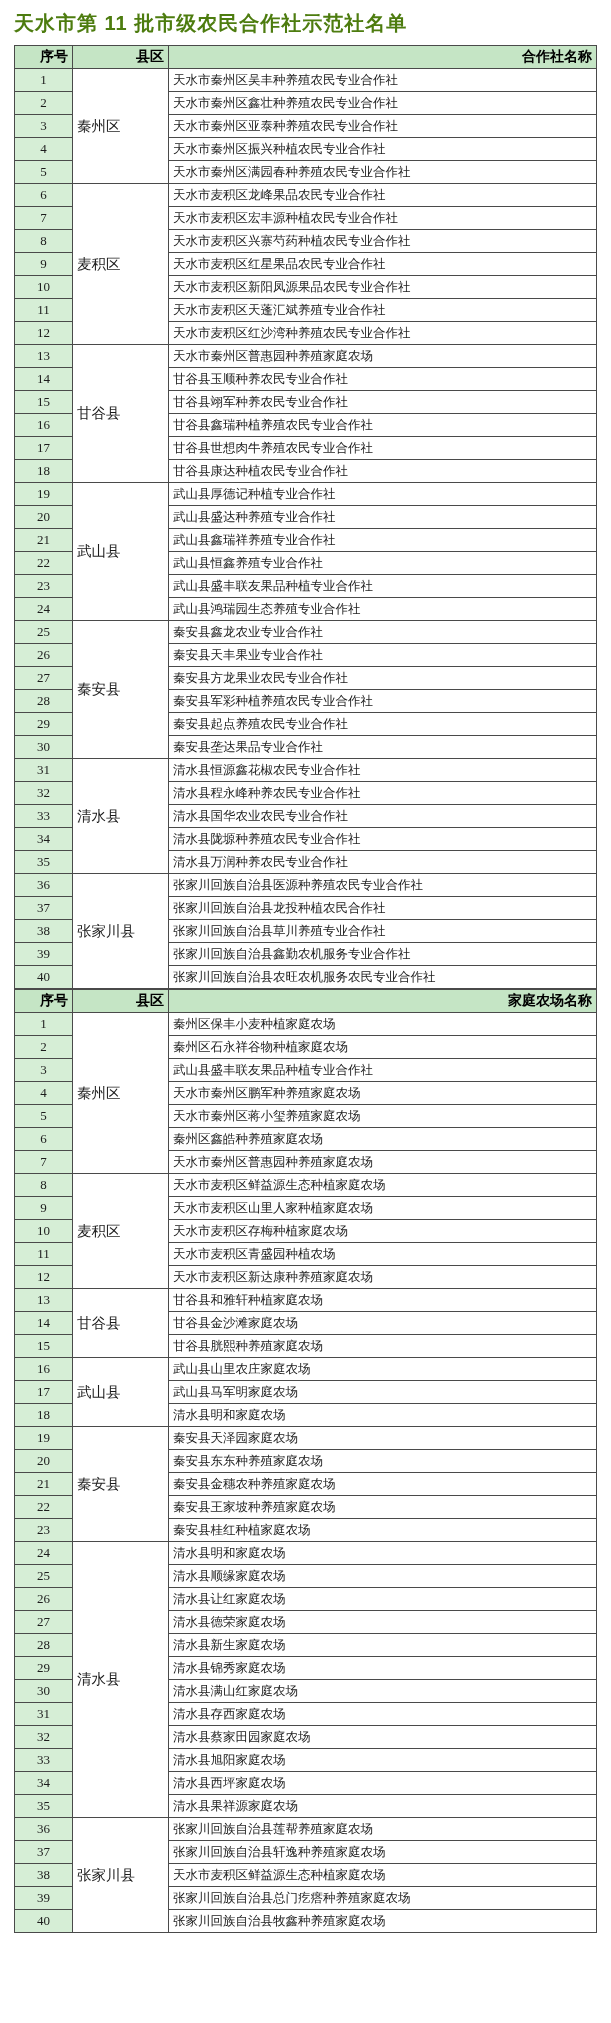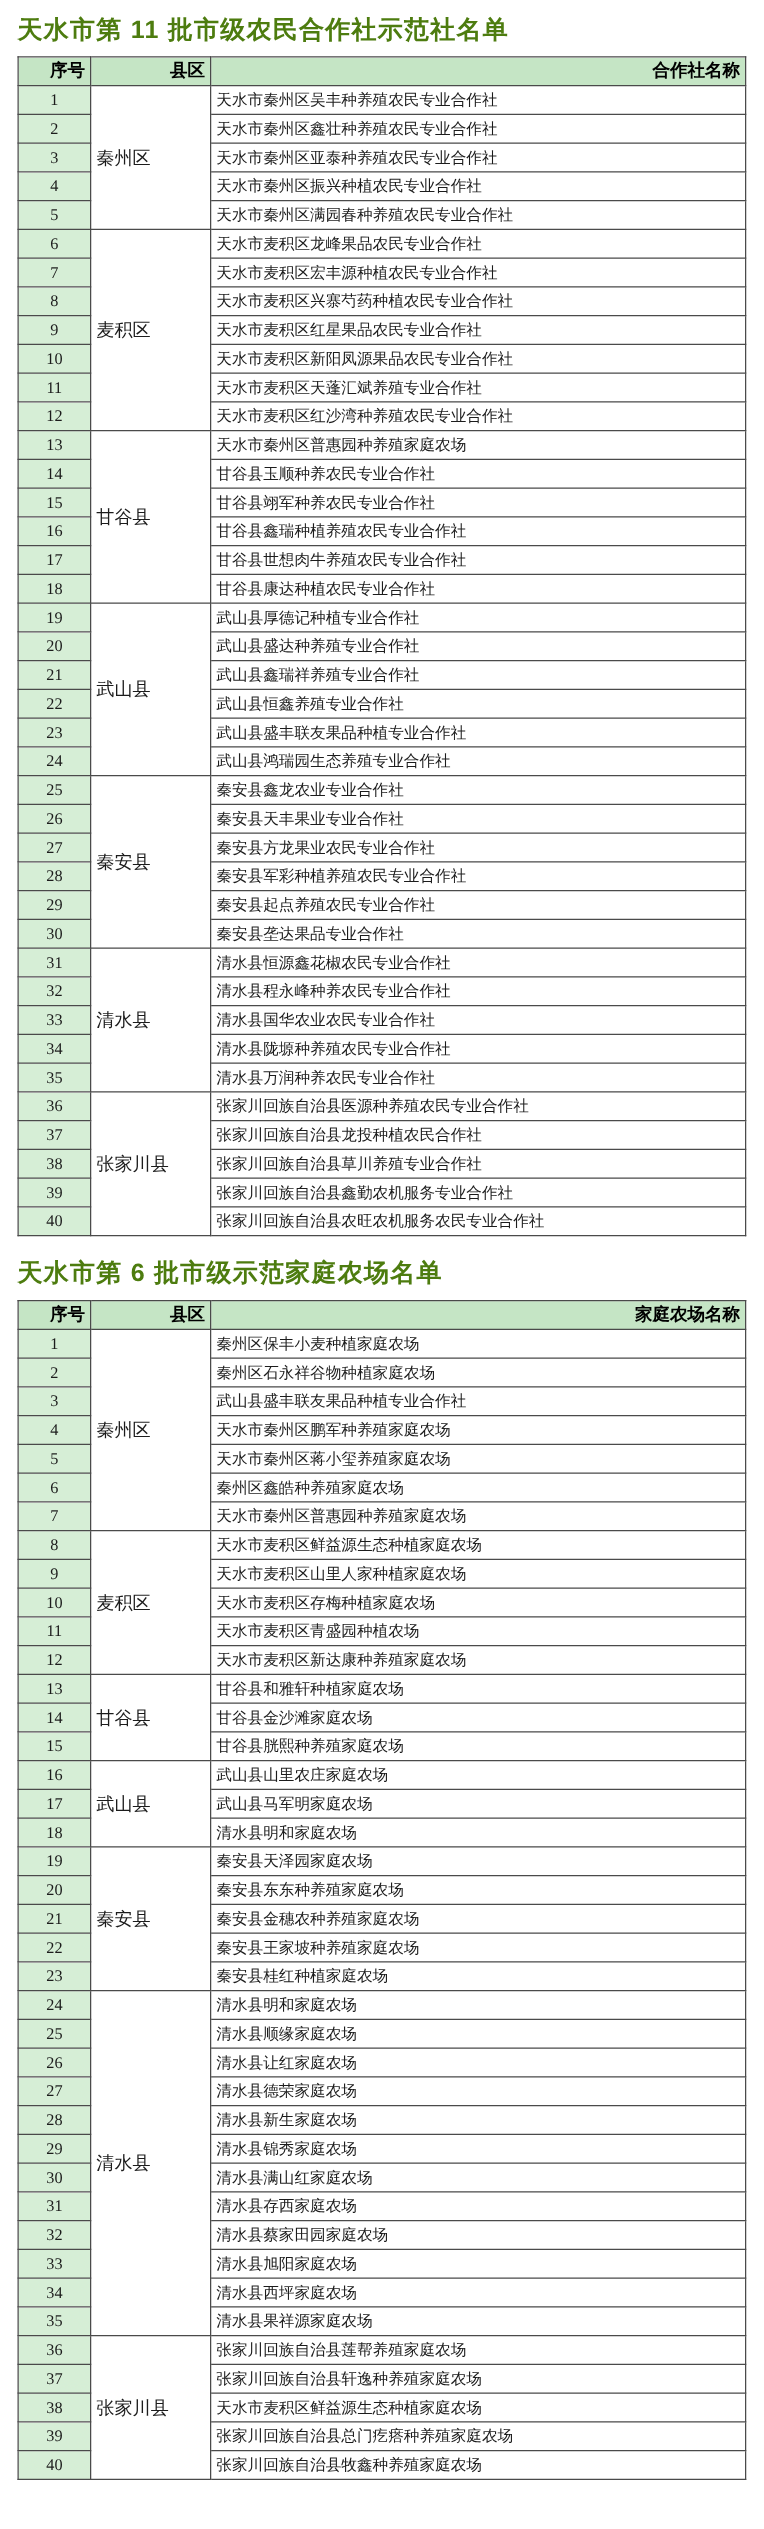--- a/index.html
+++ b/index.html
@@ -246,21 +246,20 @@
           <td class="idx">39</td>
           <td class="name">张家川回族自治县鑫勤农机服务专业合作社</td>
         </tr>
         <tr>
           <td class="idx">40</td>
           <td class="name">张家川回族自治县农旺农机服务农民专业合作社</td>
         </tr>
       </tbody>
   </table>
 
-  <div class="title title2">天水市第 6 批市级示范家庭农场名单</div>
 
   <table>
     <colgroup>
       <col style="width:58px">
       <col style="width:96px">
       <col>
     </colgroup>
     <thead>
       <tr>
         <th>序号</th>

